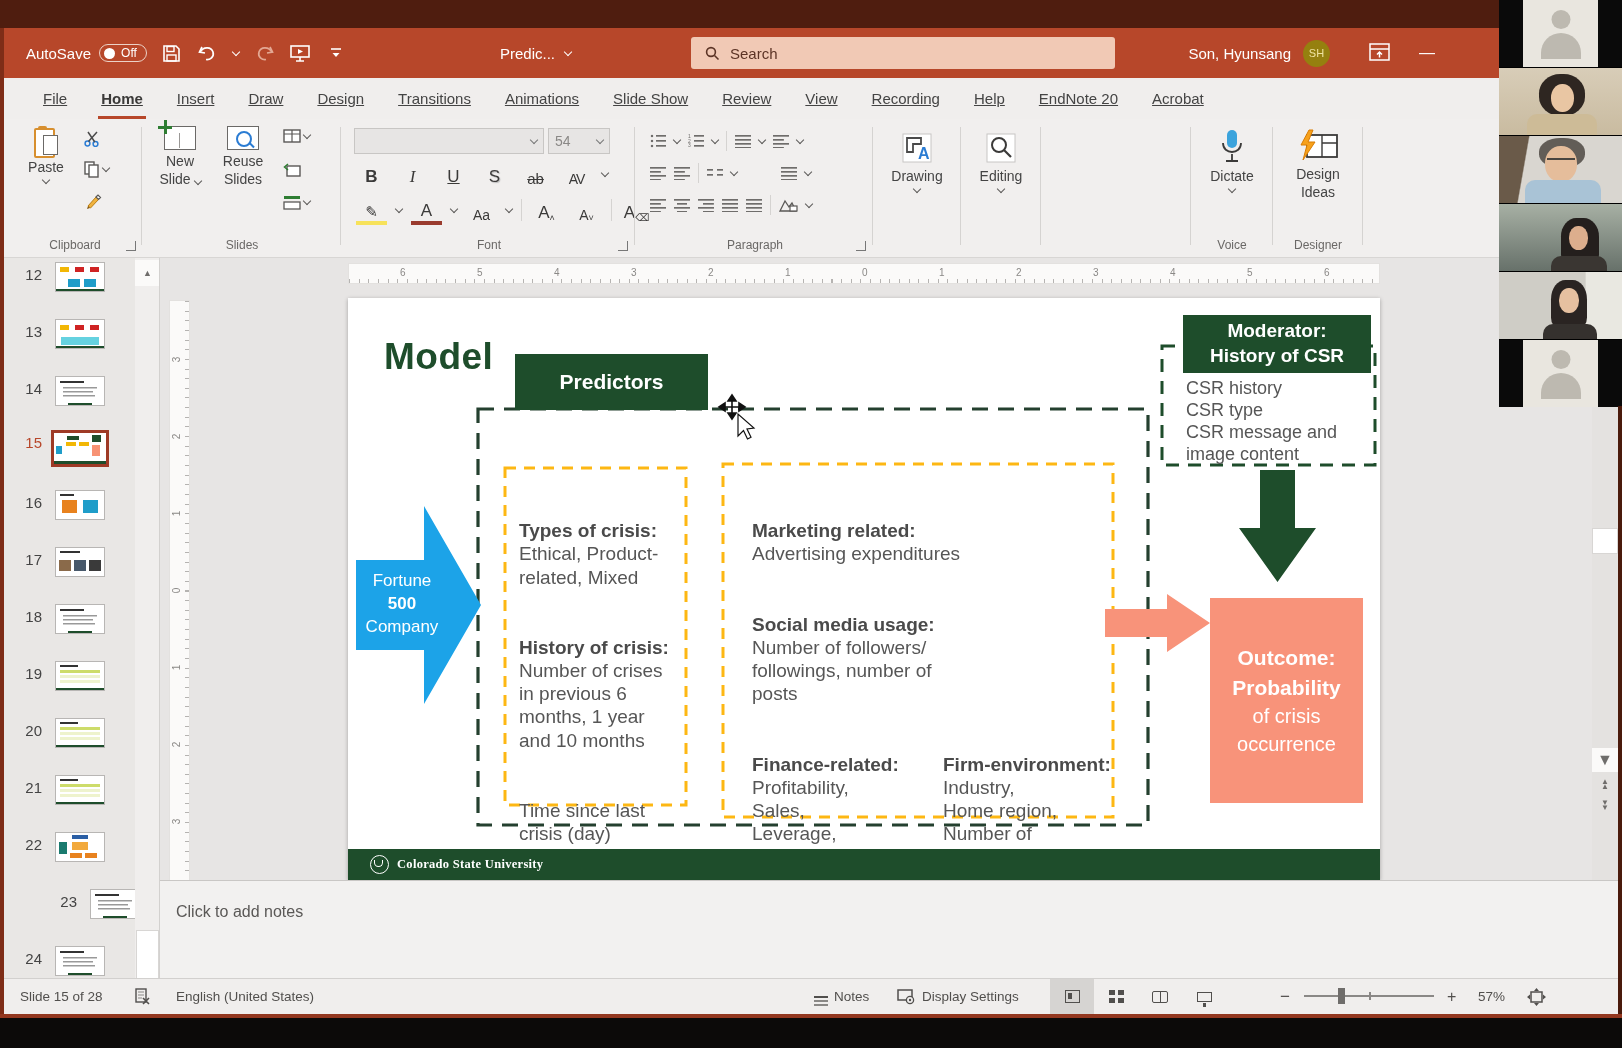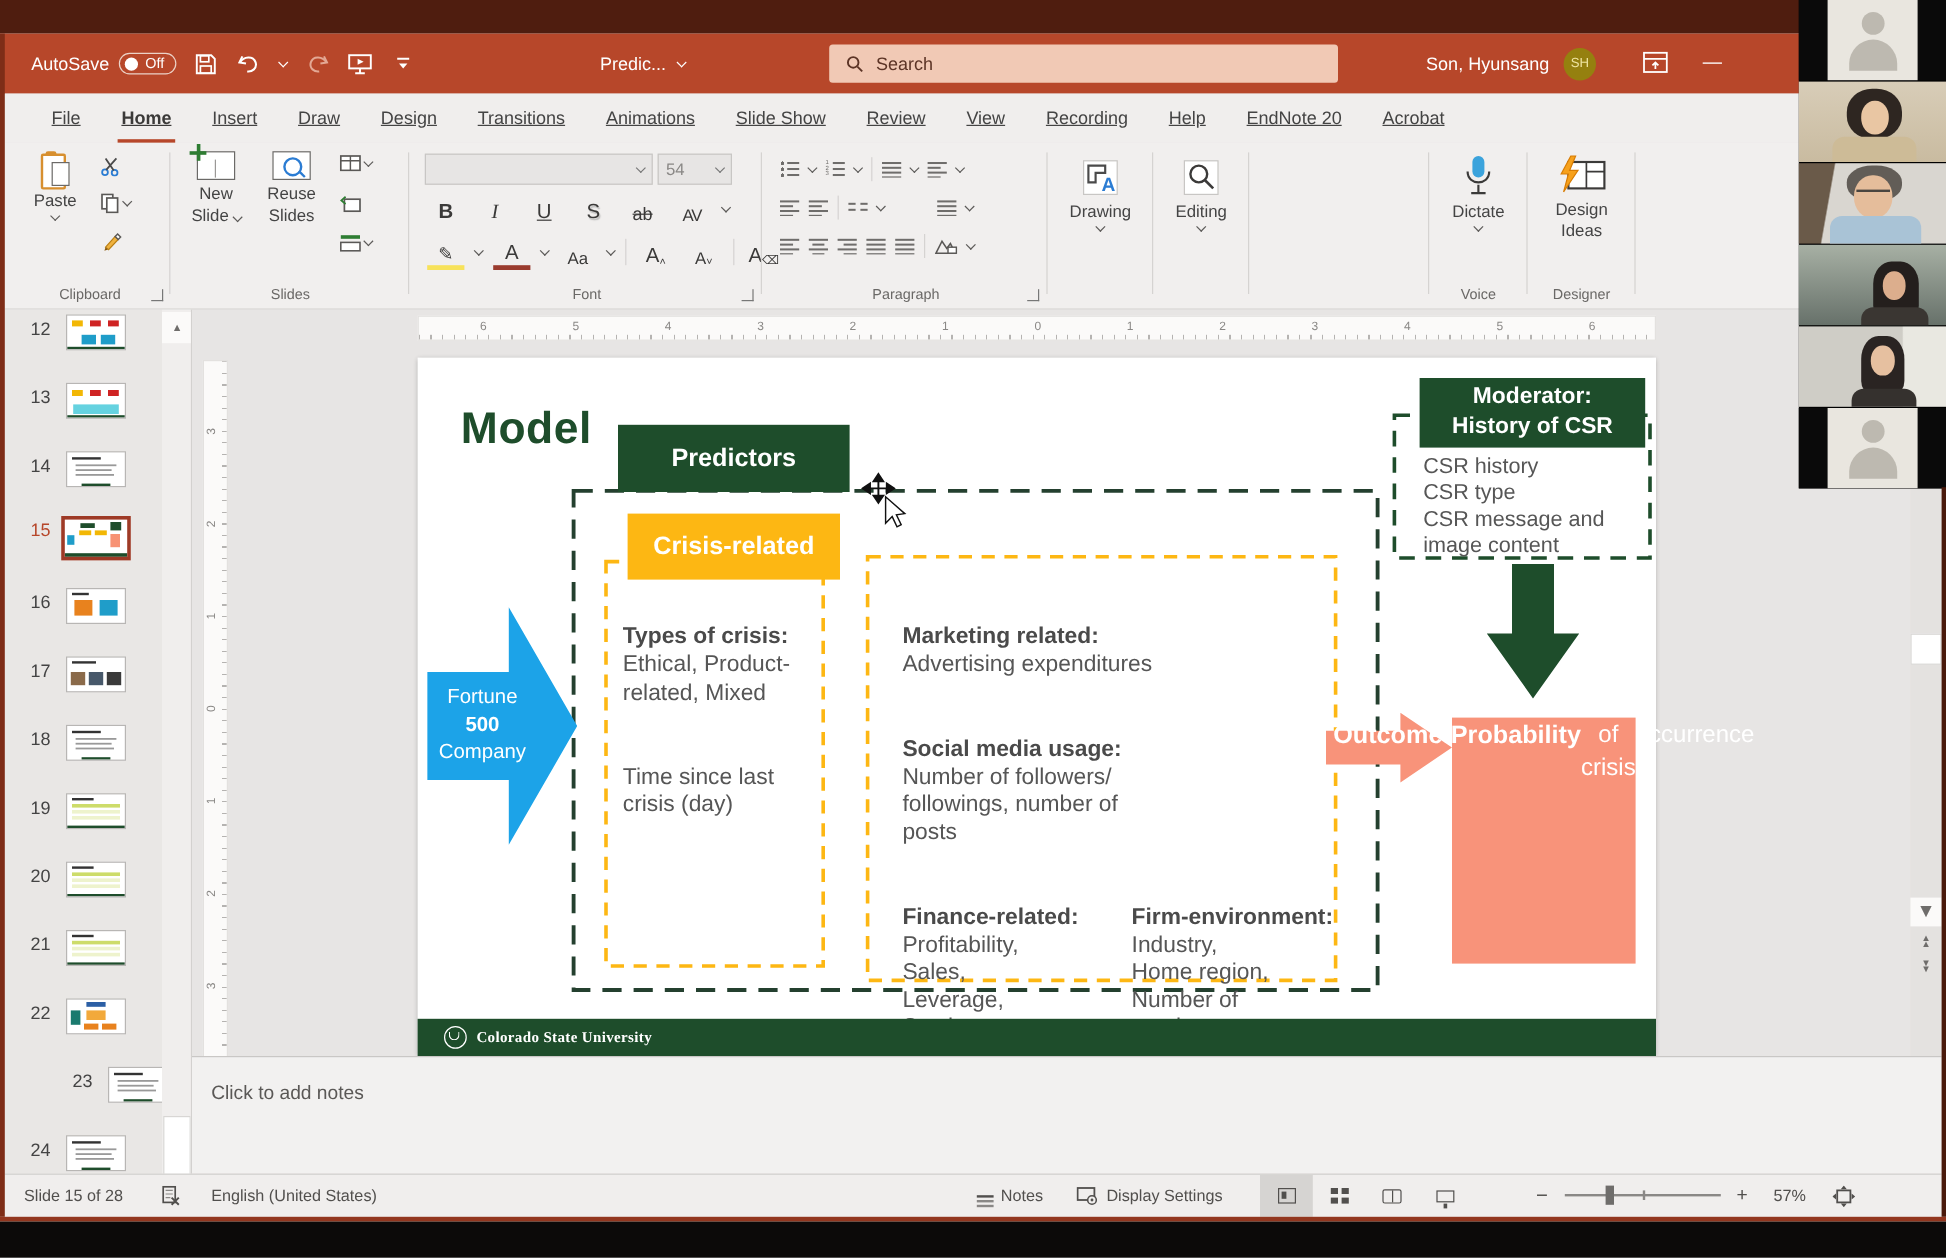--- a/index.html
+++ b/index.html
@@ -103,21 +103,21 @@
   .stext{color:#565656;font-size:19px;line-height:1.22;white-space:pre-line;}
   .stext b{color:#4a4a4a;}
   #crisis-text{left:171px;top:198px;width:178px;}
   #firm-text{left:404px;top:198px;width:368px;}
   .blockgap{margin-bottom:24px;}
   #firm-cols{display:flex;gap:14px;}
   #firm-cols > div{width:178px;}
   #fortune-text{left:2px;top:272px;width:104px;text-align:center;color:#fff;font-size:17px;line-height:1.35;}
   #mod-text{left:838px;top:80px;width:200px;font-size:18px;}
   #outcome{left:862px;top:300px;width:153px;height:205px;background:#F8937A;color:#fff;text-align:center;
-      display:flex;flex-direction:row;justify-content:center;font-size:20px;line-height:1.4;}
+      display:flex;flex-direction:column;justify-content:center;font-size:20px;line-height:1.4;}
   #outcome .b{font-weight:bold;font-size:21px;}
   #slide-footer{left:0;top:551px;width:1032px;height:31px;background:#1E4D2B;display:flex;align-items:center;padding-left:22px;box-sizing:border-box;gap:8px;}
   #csu-logo{width:17px;height:17px;border:1.6px solid #fff;border-radius:50%;position:relative;}
   #csu-logo::after{content:"";position:absolute;left:3px;top:4px;width:7px;height:6px;border:1.4px solid #fff;border-top:none;border-radius:0 0 6px 6px;}
   #csu-name{color:#fff;font-size:12.5px;font-family:"Liberation Serif","DejaVu Serif",serif;font-weight:bold;letter-spacing:.3px;}
   
   #notes{left:160px;top:880px;width:1458px;height:98px;background:#F2F1F0;border-top:1px solid #C9C7C5;box-sizing:border-box;}
   #notes-text{position:absolute;left:16px;top:22px;font-size:16px;color:#5a5856;}
   #statusbar{left:4px;top:978px;width:1614px;height:36px;background:#F0EEED;border-top:1px solid #D2D0CE;box-sizing:border-box;font-size:13.5px;color:#514f4d;}
   #statusbar .sitem{position:absolute;top:0;height:35px;display:flex;align-items:center;gap:6px;}
@@ -566,25 +566,28 @@
 
     <svg class="abs" width="1032" height="582" style="left:0;top:0;pointer-events:none;">
       <rect x="130" y="111" width="670" height="416" fill="none" stroke="#24402F" stroke-width="3.2" stroke-dasharray="16 10"></rect>
       <rect x="157" y="170" width="181" height="337" fill="none" stroke="#FDB713" stroke-width="3" stroke-dasharray="11 8"></rect>
       <rect x="375" y="166" width="390" height="353" fill="none" stroke="#FDB713" stroke-width="3" stroke-dasharray="11 8"></rect>
       <rect x="814" y="48" width="213" height="119" fill="none" stroke="#1E4D2B" stroke-width="3" stroke-dasharray="13 9"></rect>
     </svg>
 
     <div class="abs greenbox" id="predictors">Predictors</div>
 
-    <div class="abs yellowhdr" id="crisis-hdr">Crisis-related</div>
 
     <div class="abs stext" id="crisis-text">
       <div class="blockgap"><b>Types of crisis:</b><br><span>Ethical, Product-
 related, Mixed</span></div>
+      <div class="blockgap"><b>History of crisis:</b><br><span>Number of crises
+in previous 6
+months, 1 year
+and 10 months</span></div>
       <div><span>Time since last
 crisis (day)</span></div>
     </div>
 
     <div class="abs stext" id="firm-text">
       <div class="blockgap"><b>Marketing related:</b><br><span>Advertising expenditures</span></div>
       <div class="blockgap"><b>Social media usage:</b><br><span>Number of followers/
 followings, number of
 posts</span></div>
       <div id="firm-cols">

